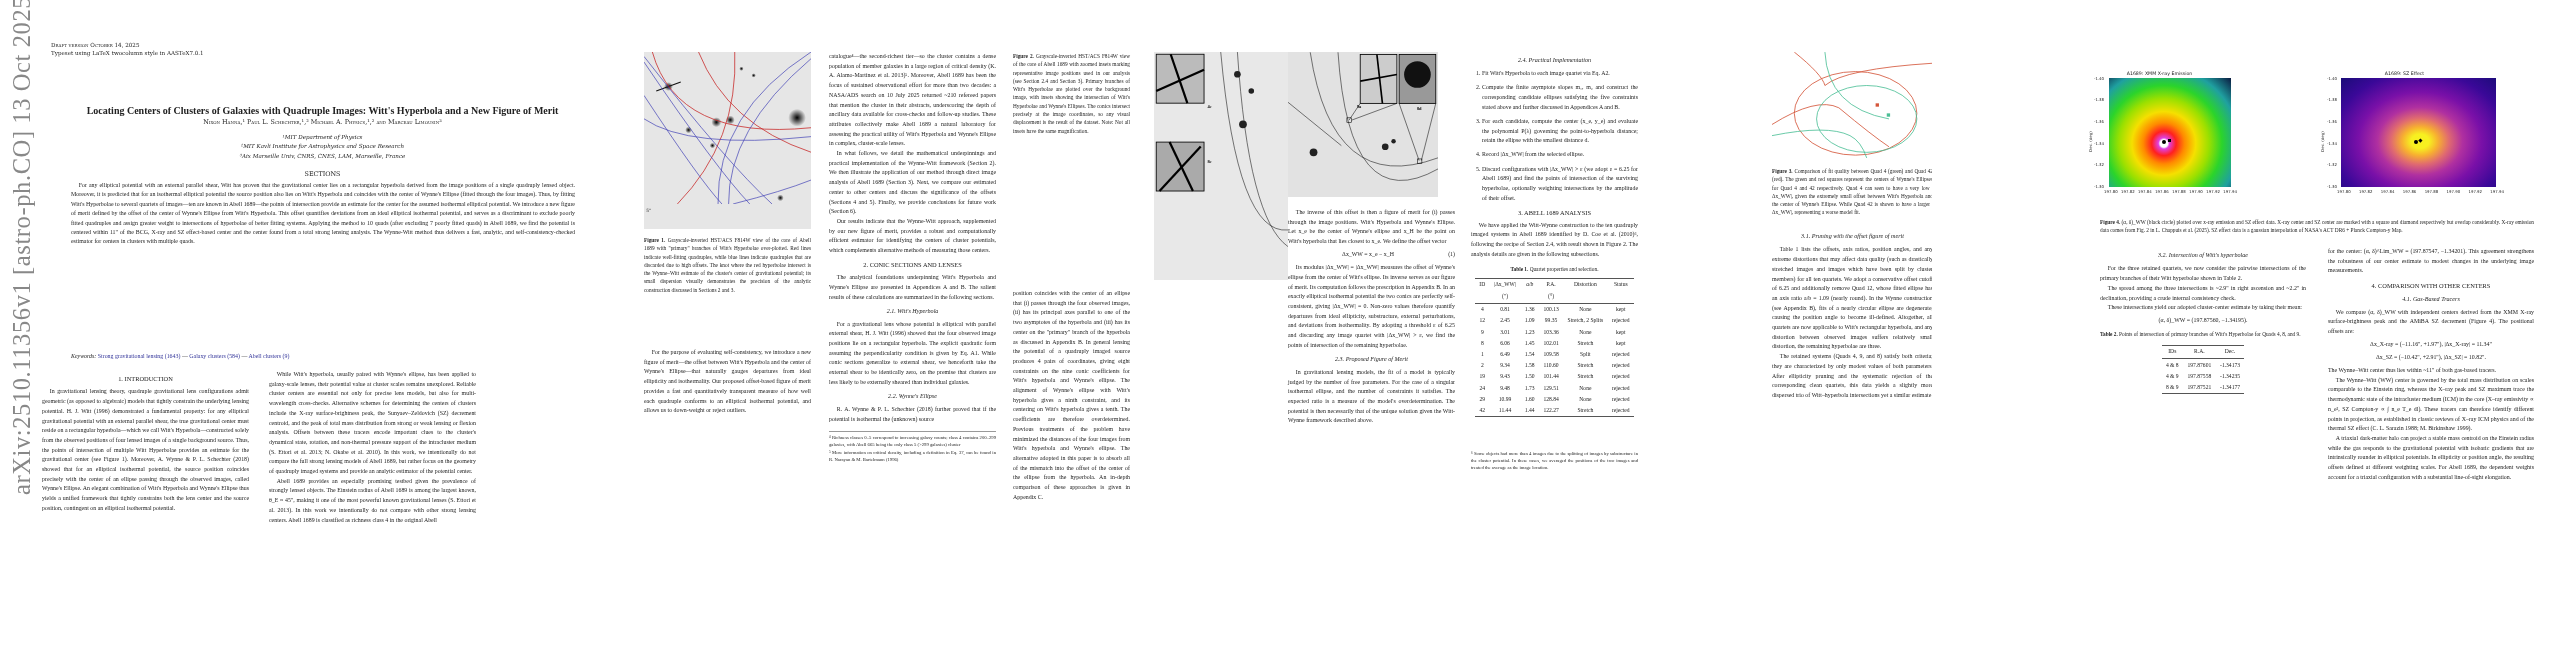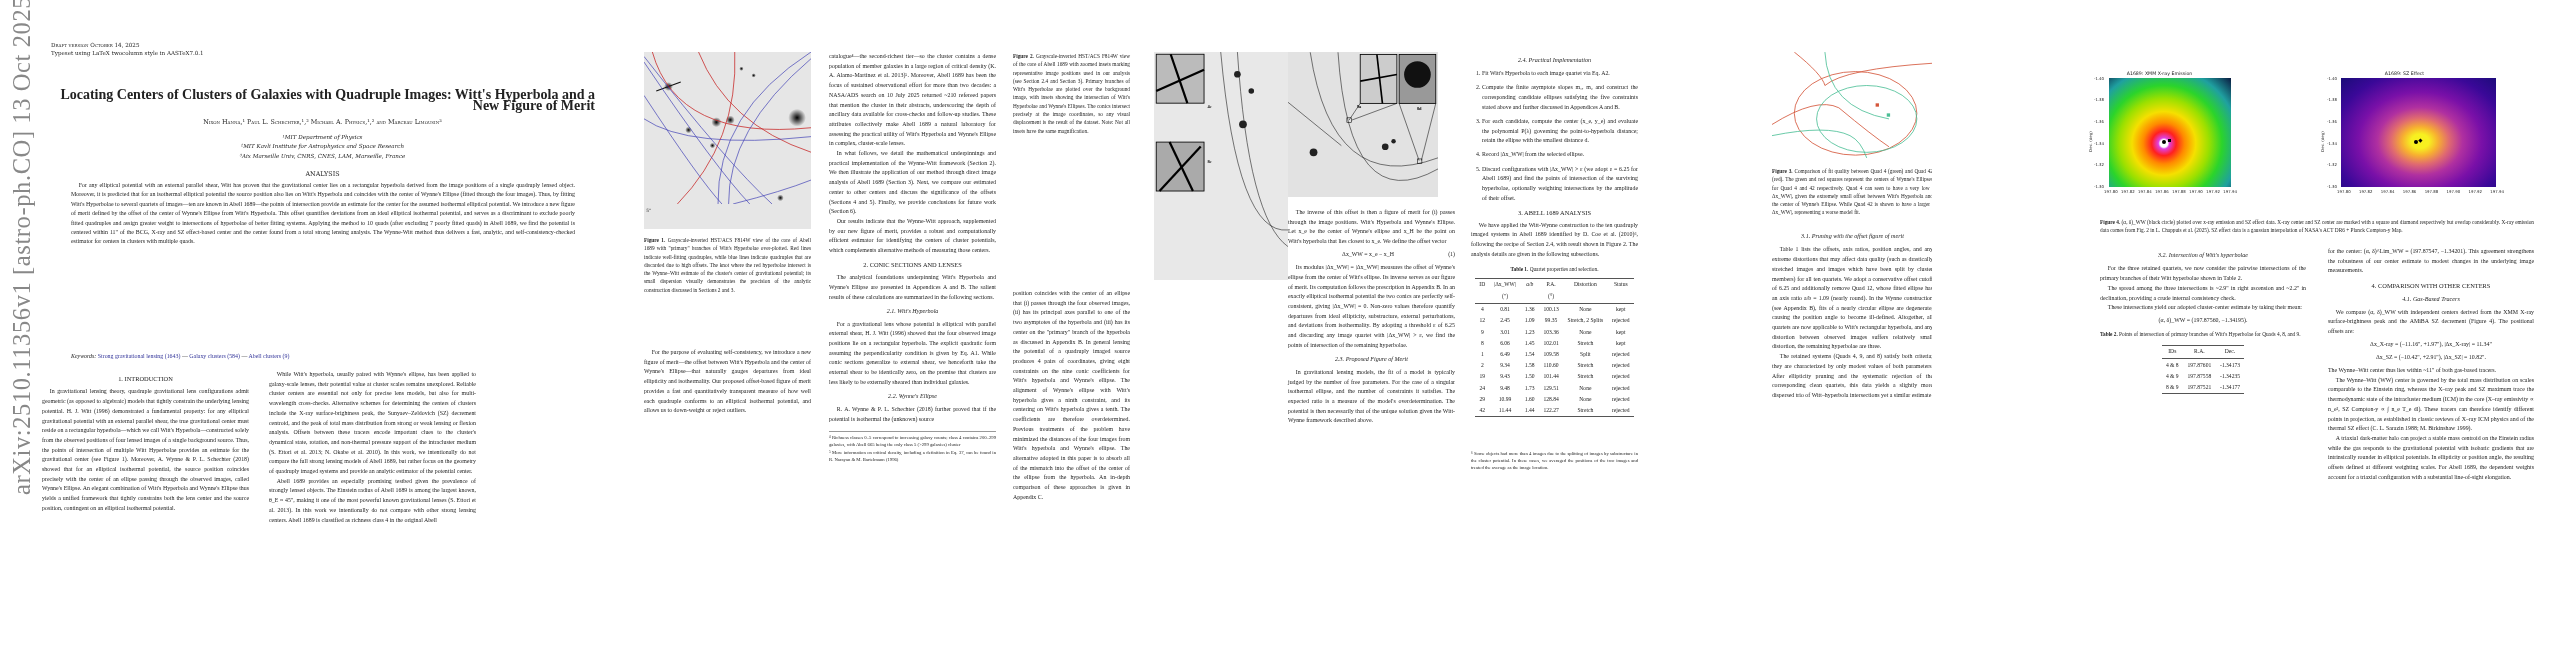--- a/index.html
+++ b/index.html
@@ -11,21 +11,21 @@
 .col p{text-indent:7.8px;margin-bottom:0}
 .col p.noind{text-indent:0}
 .link{color:#33359a}
 .sec{text-align:center;font-size:6.4px;margin:4.4px 0 3.3px}
 .subsec{text-align:center;font-style:italic;font-size:6.1px;margin:4.4px 0 3.3px}
 .cap{font-size:5.3px;line-height:8.3px;text-align:justify;font-family:"Liberation Serif",serif}
 .cap b{font-weight:bold}
 .fn{font-size:4.7px;line-height:7.2px;text-align:justify;font-family:"Liberation Serif",serif}
 .arxiv{position:absolute;left:7.8px;top:495px;transform:rotate(-90deg);transform-origin:left top;font-size:24.5px;color:#888;font-family:"Liberation Serif",serif;white-space:nowrap;letter-spacing:0.6px}
 .draft{position:absolute;left:51px;top:42px;font-size:5.6px;line-height:7.8px;font-variant:small-caps}
-.title{position:absolute;left:50px;width:545px;top:90px;text-align:right;font-weight:bold;font-size:14px;line-height:10.6px;font-family:"Liberation Serif",serif}
+.title{position:absolute;left:50px;width:545px;top:106px;text-align:center;font-weight:bold;font-size:10px;line-height:10.6px;font-family:"Liberation Serif",serif}
 .authors{position:absolute;left:50px;width:545px;top:118px;text-align:center;font-size:6.4px;font-variant:small-caps}
 .affil{position:absolute;left:50px;width:545px;top:133px;text-align:center;font-size:5.6px;line-height:9.4px;font-style:italic}
 .abs-h{position:absolute;left:50px;width:545px;top:170px;text-align:center;font-size:6.4px}
 .abs{position:absolute;left:71px;width:504px;top:181px;font-size:5.9px;line-height:9.4px;text-align:justify;text-indent:7.8px;font-family:"Liberation Serif",serif}
 .kw{position:absolute;left:71px;top:353px;font-size:5.9px;font-family:"Liberation Serif",serif}
 .kw i{font-style:italic}
 .img-box{position:absolute;overflow:hidden}
 table.t{border-collapse:collapse;font-size:5.6px;font-family:"Liberation Serif",serif;margin:0 auto}
 table.t th{font-weight:normal;padding:1.1px 4.4px;text-align:center}
 table.t td{padding:0.6px 4.4px;text-align:center;line-height:10px}
@@ -45,21 +45,21 @@
     <div>Draft version October 14, 2025</div>
     <div style="font-variant:normal">Typeset using LaTeX twocolumn style in AASTeX7.0.1</div>
   </div>
   <div class="title">Locating Centers of Clusters of Galaxies with Quadruple Images: Witt's Hyperbola and a New Figure of Merit</div>
   <div class="authors">Nixon Hanna,¹ Paul L. Schechter,¹,² Michael A. Physics,¹,² and Marceau Limousin³</div>
   <div class="affil">
     <div>¹MIT Department of Physics</div>
     <div>²MIT Kavli Institute for Astrophysics and Space Research</div>
     <div>³Aix Marseille Univ, CNRS, CNES, LAM, Marseille, France</div>
   </div>
-  <div class="abs-h">ANALYSIS</div>
+  <div class="abs-h">SECTIONS</div>
   <div class="abs">For any elliptical potential with an external parallel shear, Witt has proven that the gravitational center lies on a rectangular hyperbola derived from the image positions of a single quadruply lensed object. Moreover, it is predicted that for an isothermal elliptical potential the source position also lies on Witt's Hyperbola and coincides with the center of Wynne's Ellipse (fitted through the four images). Thus, by fitting Witt's Hyperbolae to several quartets of images—ten are known in Abell 1689—the points of intersection provide an estimate for the center for the assumed isothermal elliptical potential. We introduce a new figure of merit defined by the offset of the center of Wynne's Ellipse from Witt's Hyperbola. This offset quantifies deviations from an ideal elliptical isothermal potential, and serves as a discriminant to exclude poorly fitted quadruples and assign greater weight to intersections of hyperbolae of better fitting systems. Applying the method to 10 quads (after excluding 7 poorly fitted quads) in Abell 1689, we find the potential is centered within 11" of the BCG, X-ray and SZ effect-based center and the center found from a total strong lensing analysis. The Wynne-Witt method thus delivers a fast, analytic, and self-consistency-checked estimator for centers in clusters with multiple quads.</div>
   <div class="kw">
     <i>Keywords:</i>
     <span class="link">Strong gravitational lensing (1643)</span> —
     <span class="link">Galaxy clusters (584)</span> —
     <span class="link">Abell clusters (9)</span>
   </div>
   <div class="col" style="left:42px;top:370px;width:207px">
     <div class="sec">1. INTRODUCTION</div>
     <p>In gravitational lensing theory, quadruple gravitational lens configurations admit geometric (as opposed to algebraic) models that tightly constrain the underlying lensing potential. H. J. Witt (1996) demonstrated a fundamental property: for any elliptical gravitational potential with an external parallel shear, the true gravitational center must reside on a rectangular hyperbola—which we call Witt's Hyperbola—constructed solely from the observed positions of four lensed images of a single background source. Thus, the points of intersection of multiple Witt Hyperbolae provides an estimate for the gravitational center (see Figure 1). Moreover, A. Wynne &amp; P. L. Schechter (2018) showed that for an elliptical isothermal potential, the source position coincides precisely with the center of an ellipse passing through the observed images, called Wynne's Ellipse. An elegant combination of Witt's Hyperbola and Wynne's Ellipse thus yields a unified framework that tightly constrains both the lens center and the source position, contingent on an elliptical isothermal potential.</p>

